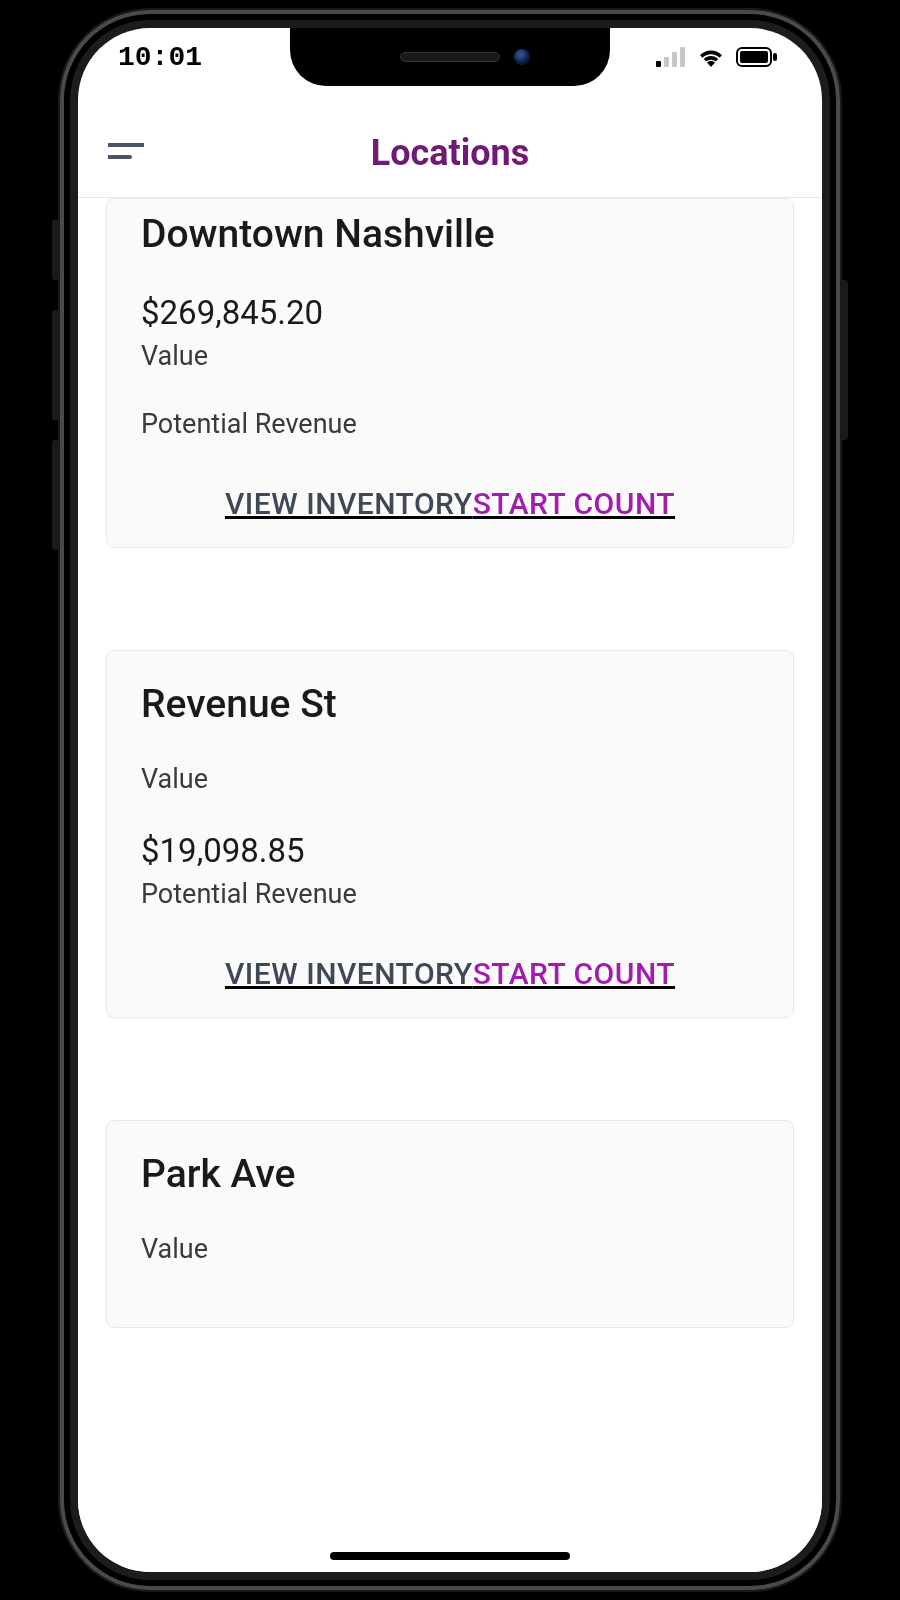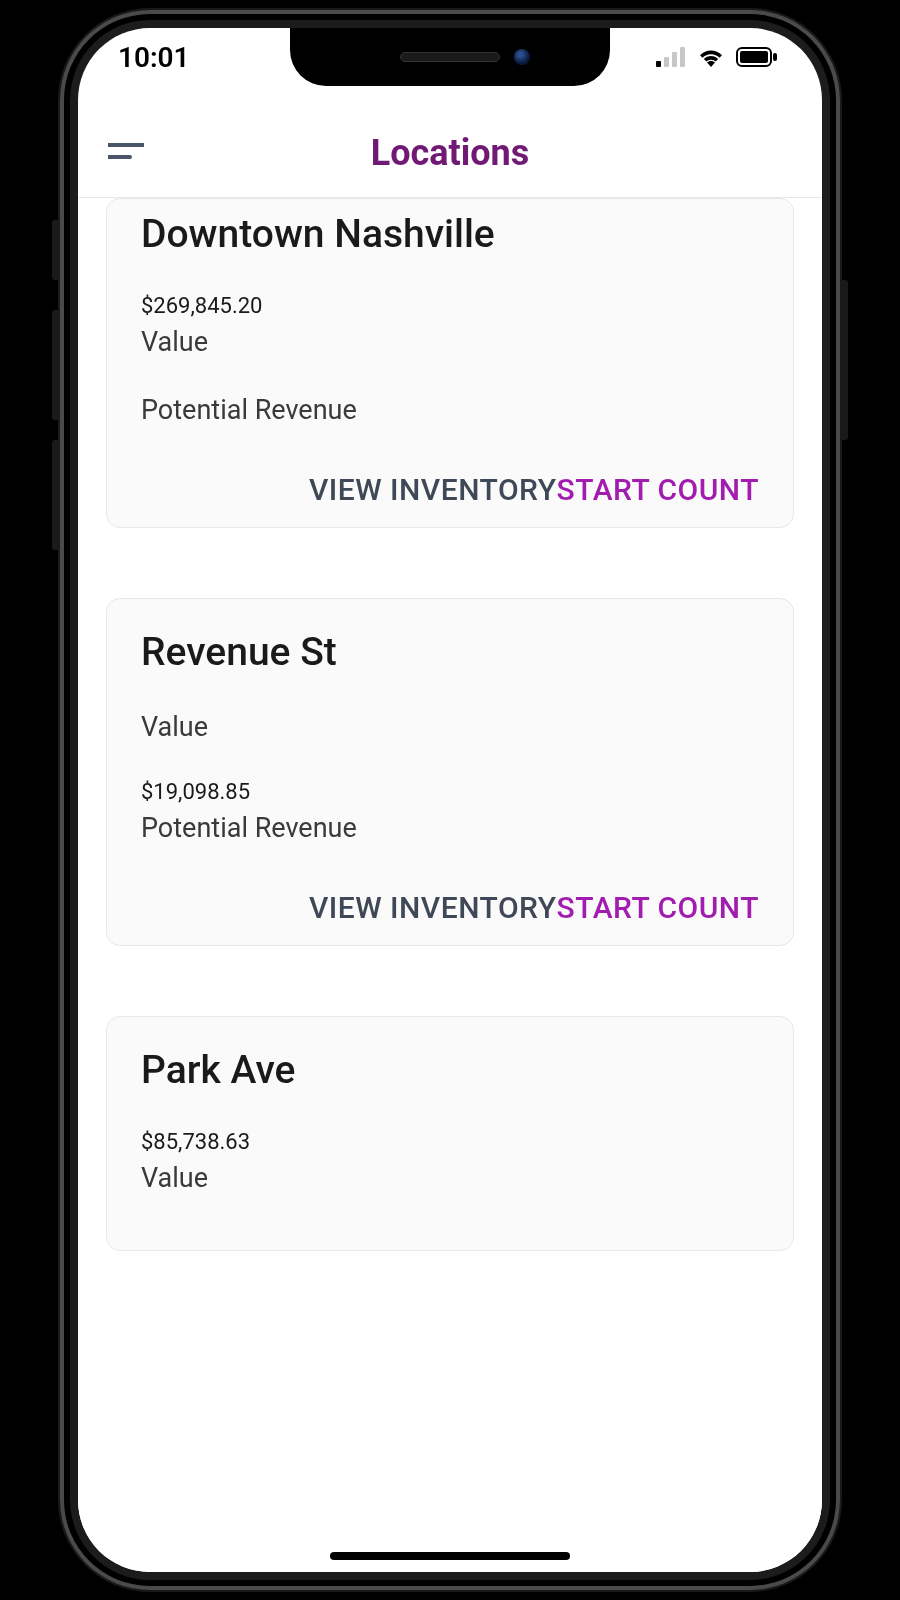--- a/index.html
+++ b/index.html
@@ -90,20 +90,21 @@
       right: 4px;
       height: 58px;
       display: flex;
       justify-content: space-between;
       align-items: center;
       padding: 0 40px;
       font-size: 28px;
       font-weight: 600;
       color: #000;
       z-index: 10;
+      font-family: Liberation Mono, monospace;
     }
     .status-right { display: flex; align-items: center; gap: 10px; }
     .signal-icon, .wifi-icon, .battery-icon { display: inline-flex; align-items: center; }
 
     
     .app-bar {
       position: absolute;
       top: 80px;
       left: 0;
       right: 0;
@@ -130,46 +131,47 @@
       left: 0;
       right: 0;
       bottom: 0;
       overflow: hidden;
       background: #fff;
       padding: 0 28px;
     }
     .card {
       background: #fafafa;
       border: 1px solid #e8e8e8;
-      border-radius: 14px;
-      padding: 30px 34px 20px 34px;
-      margin-bottom: 70px;
+      border-radius: 8px;
+      padding: 30px 34px 26px 34px;
+      margin-bottom: 102px;
     }
     .card.first { margin-top: 0; padding-top: 12px; }
     .card-title {
       font-size: 39px;
       font-weight: 500;
       color: #1a1a1a;
       margin-bottom: 36px;
     }
     .metric { margin-bottom: 36px; }
     .metric-value {
-      font-size: 22px;
+      font-size: 33px;
       font-weight: 400;
       color: #1a1a1a;
       margin-bottom: 8px;
     }
     .metric-label {
       font-size: 27px;
       color: #3a3a3a;
     }
     .card-actions {
       display: flex;
-      justify-content: flex-end;
+      justify-content: center;
       margin-top: 46px;
+      text-decoration: underline;
     }
     .action-btn {
       font-size: 30px;
       font-weight: 500;
       letter-spacing: 0.5px;
       cursor: pointer;
     }
     .action-primary { color: #a21caf; }
     .action-secondary { color: #3f4856; }
 
@@ -268,21 +270,20 @@
         </div>
         <div class="card-actions">
           <span class="action-btn action-secondary">VIEW INVENTORY</span>
           <span class="action-btn action-primary">START COUNT</span>
         </div>
       </div>
 
       <div class="card">
         <div class="card-title">Park Ave</div>
         <div class="metric">
-          <div class="metric-value">$85,738.63</div>
           <div class="metric-label">Value</div>
         </div>
       </div>
 
     </div>
 
     <div class="home-indicator"></div>
 
   </div>
 </div>

